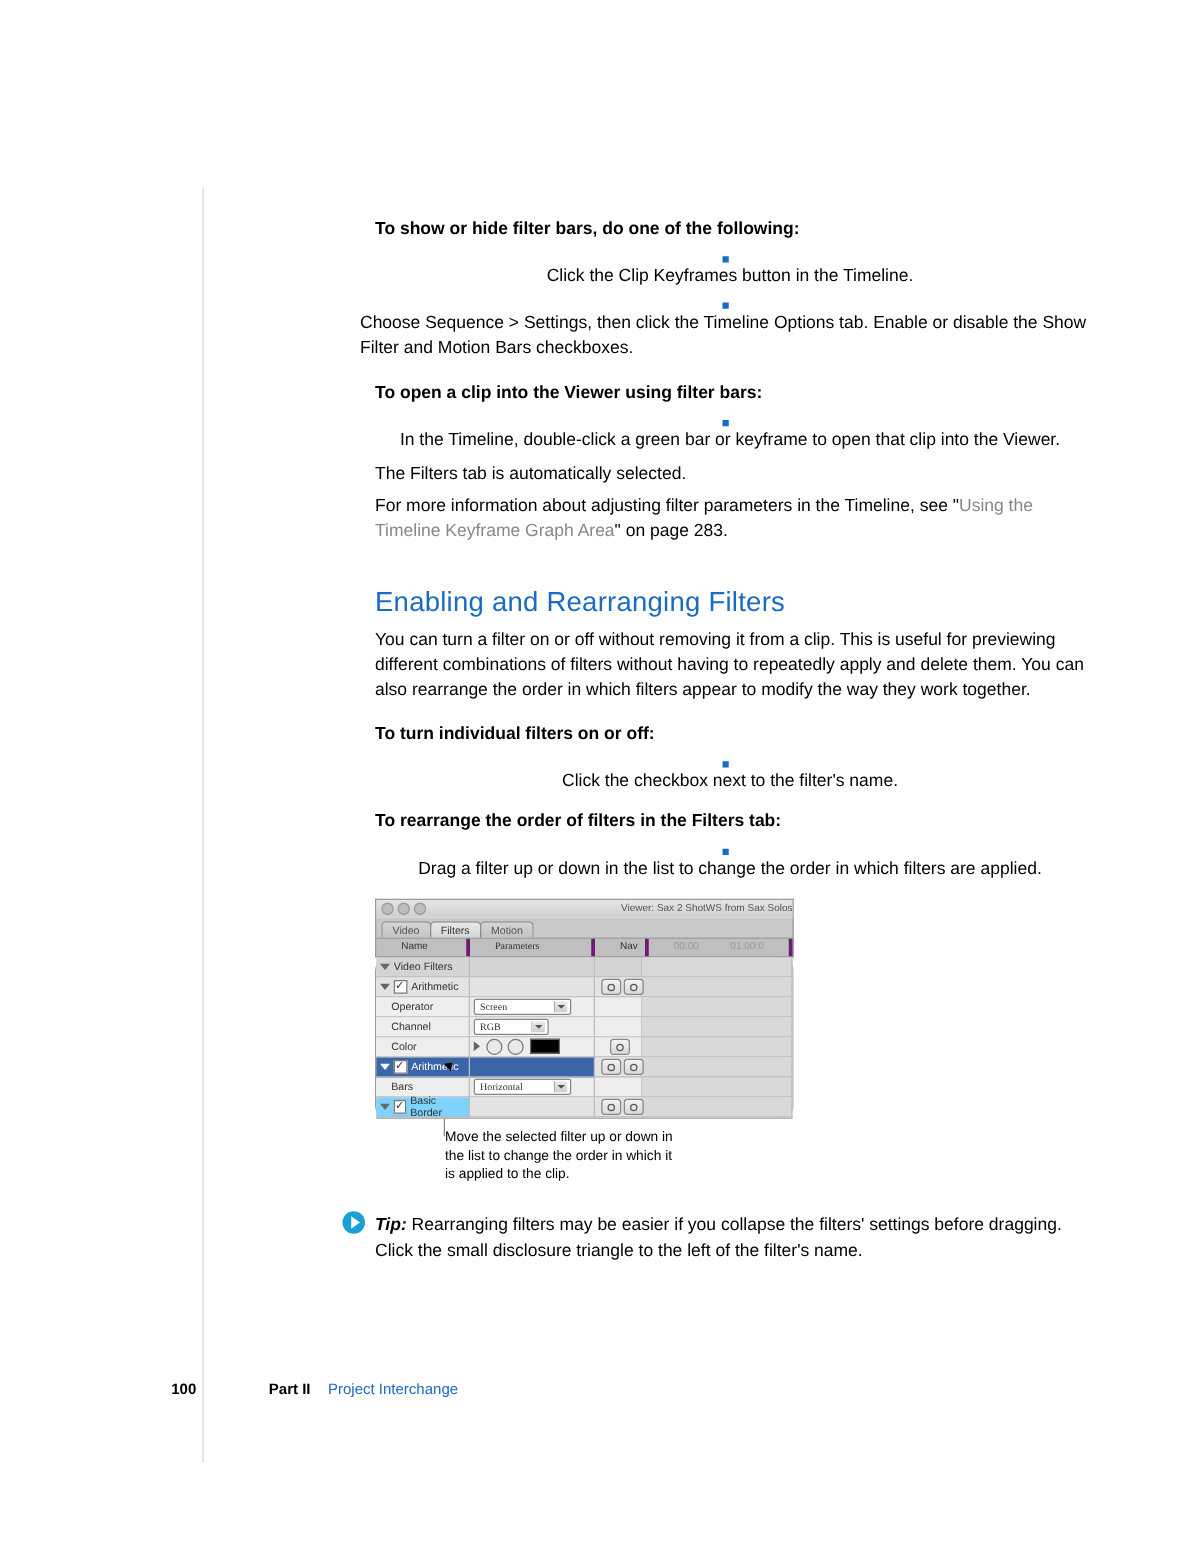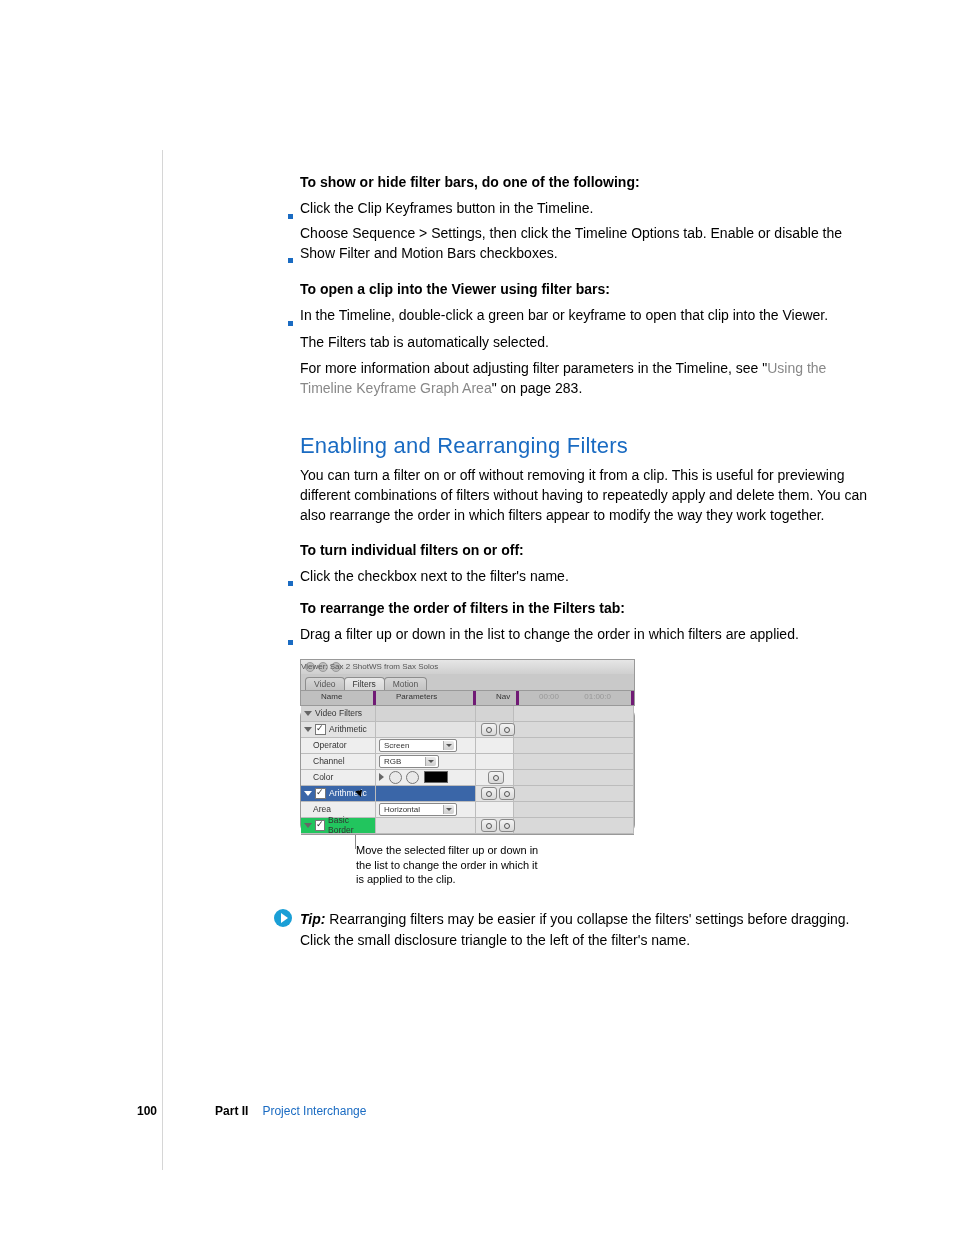--- a/index.html
+++ b/index.html
@@ -20,22 +20,23 @@
   }
   .content {
     position: absolute;
     left: 268px;
     top: 166px;
     width: 580px;
   }
   .bold { font-weight: 700; }
   .bullet {
     display: flex;
-    align-items: flex-end;
+    align-items: center;
     margin: 4px 0 4px -12px;
+    flex-direction: column;
   }
   .bullet .sq {
     width: 5px; height: 5px; background: #1a6bc2;
     margin-top: 7px; margin-right: 7px; flex: 0 0 auto;
   }
   .bullet .txt { flex: 1; line-height: 1.45; }
   .para { line-height: 1.45; margin: 6px 0; }
   .link { color: #888; }
   h2.section {
     font-weight: 400;
@@ -57,38 +58,38 @@
     background: linear-gradient(#e6e6e6,#cfcfcf);
     border: 1px solid #999;
     border-bottom: none;
     height: 14px;
     display: flex; align-items: center;
     padding: 0 4px;
     position: relative;
   }
   .tl { display:flex; gap:3px; }
   .tl span { width:8px;height:8px;border-radius:50%;background:#bdbdbd;border:1px solid #9a9a9a; }
-  .titlebar .ttxt { position:absolute; left:0; right:0; text-align:left; color:#555; font-size:8px; }
+  .titlebar .ttxt { position:absolute; left:0; right:0; text-align:right; color:#555; font-size:8px; }
   .tabs {
     display:flex; border-left:1px solid #999; border-right:1px solid #999;
     background:#c9c9c9; height:16px; align-items:flex-end; padding-left:4px; gap:0;
   }
   .tab {
     background:linear-gradient(#e9e9e9,#d6d6d6);
     border:1px solid #8d8d8d; border-bottom:none;
     border-radius:4px 4px 0 0;
     padding:1px 8px; font-size:8.5px; color:#333;
     margin-right:-1px;
   }
   .tab.inactive { background:linear-gradient(#d6d6d6,#c3c3c3); color:#555; }
   .hdr {
     display:flex; background:#bfbfbf; border:1px solid #999; height:14px; font-size:8px; color:#333;
   }
   .hdr > div { border-right:3px solid #701a75; padding:1px 20px; box-sizing:border-box; }
-  .c1{width:75px;} .c2{width:100px;} .c3{width:38px;} .c4{flex:1;}
+  .c1{width:75px;} .c2{width:100px;font-family:Liberation Serif, serif;} .c3{width:38px;} .c4{flex:1;}
   .rows { border-left:1px solid #999; border-right:1px solid #999;border-radius:11px; }
   .row { display:flex; height:16px; align-items:center; font-size:8.5px; }
   .row > div { border-right:1px solid #bcbcbc; border-bottom:1px solid #bcbcbc; height:100%; box-sizing:border-box; display:flex; align-items:center; padding:0 3px; }
   .row .c4 { background:#d9d9d9; }
   .sel { background:#3a66a8 !important; color:#fff; }
   .tri { display:inline-block; width:0;height:0;border-top:4px solid transparent;border-bottom:4px solid transparent;border-left:5px solid #666; margin-right:3px; }
   .tri.down { border-left:4px solid transparent;border-right:4px solid transparent;border-top:5px solid #666; border-bottom:none; width:0;height:0; margin-right:3px; }
   .chk { display:inline-block; width:9px;height:9px;border:1px solid #777;background:#fff;margin-right:3px;position:relative; }
   .chk::after{content:"✓";position:absolute;left:0;top:-2px;font-size:9px;color:#333;}
   .dd {
@@ -265,33 +266,33 @@
           <div class="c3" style="background:#e3e3e3;">
               <span class="kfgrp">
                 <span class="kfbtn"></span>
                 <span class="kfbtn"></span>
               </span>
             </div>
           <div class="c4"></div>
         </div>
         <div class="row">
           <div class="c1" style="background:#eee;padding-left:12px;">
-              <span>Area</span>
+              <span>Bars</span>
             </div>
           <div class="c2" style="background:#eee;">
               <span class="dd">
                 <span>Horizontal</span>
                 <span class="end"></span>
               </span>
             </div>
           <div class="c3" style="background:#eee;"></div>
           <div class="c4"></div>
         </div>
         <div class="row" style="border-bottom:1px solid #999;">
-          <div class="c1" style="background:#22c55e;justify-content:center;">
+          <div class="c1" style="background:#7dd3fc;justify-content:center;">
               <span class="tri down"></span>
               <span class="chk"></span>
               <span>Basic Border</span>
             </div>
           <div class="c2" style="background:#e3e3e3;"></div>
           <div class="c3" style="background:#e3e3e3;">
               <span class="kfgrp">
                 <span class="kfbtn"></span>
                 <span class="kfbtn"></span>
               </span>

